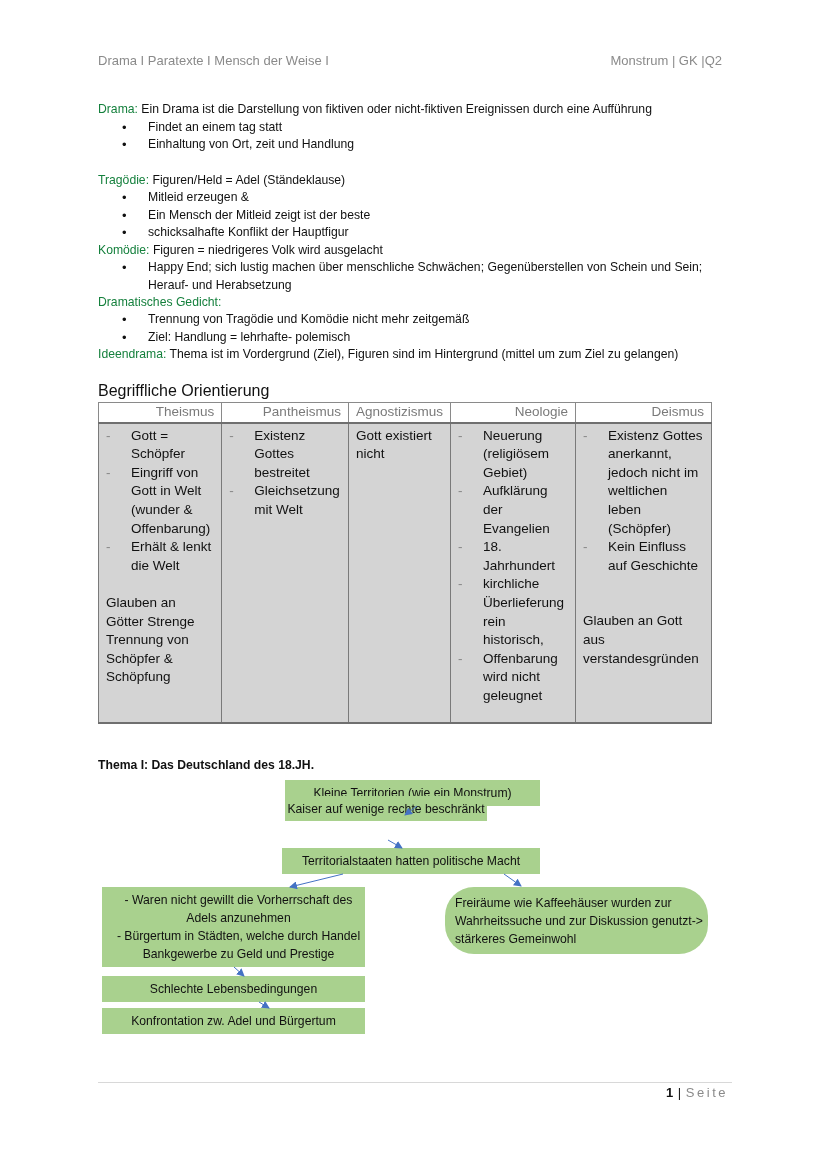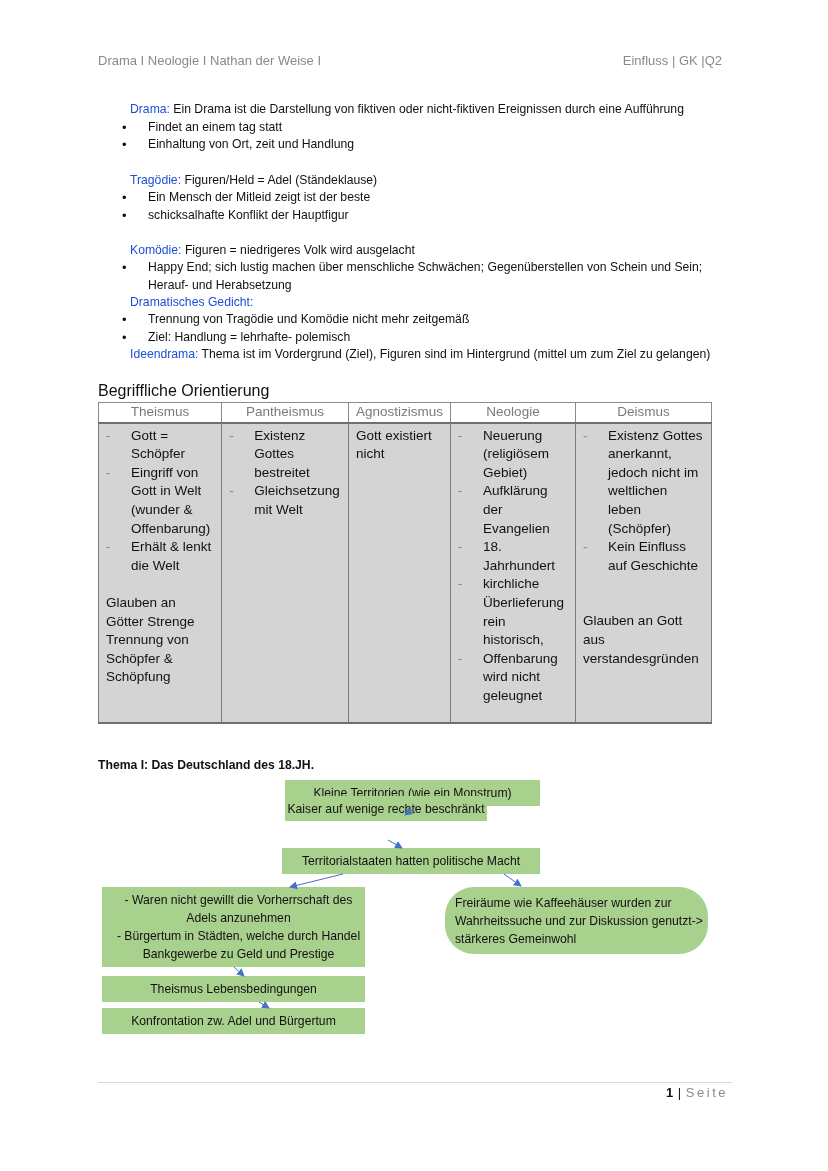--- a/index.html
+++ b/index.html
@@ -4,28 +4,28 @@
   <style>
     * { box-sizing: border-box; margin: 0; padding: 0; }
     html, body { width: 828px; height: 1171px; background: #ffffff; }
     body { position: relative; font-family: "Liberation Sans", sans-serif; color: #111; overflow: hidden; }
 
     .header { position: absolute; top: 53px; left: 98px; width: 626px; height: 20px; font-size: 13px; color: #8a8a8a; }
     .header .left { position: absolute; left: 0; top: 0; }
     .header .right { position: absolute; right: 2px; top: 0; }
 
     .section { position: absolute; left: 98px; width: 640px; font-size: 12.2px; line-height: 17.5px; }
-    .term { color: #1d4ed8; margin-left: 32px; }
+    .term { color: #15803d; }
     .bullets { list-style: none; padding-left: 0; }
     .bullets li { position: relative; padding-left: 50px; }
     .bullets li::before { content: "\2022"; position: absolute; left: 24px; top: 0; font-size: 13px; color: #111; }
 
     .table-title { position: absolute; left: 98px; top: 382px; font-size: 16px; color: #111; }
     table.orient { position: absolute; left: 98px; top: 402px; width: 614px; border-collapse: collapse; font-size: 13.5px; line-height: 18.6px; }
-    table.orient th { font-weight: normal; color: #7a7a7a; text-align: center; border: 1px solid #8a8a8a; padding: 0 7px; height: 20px; font-size: 13.5px; border-bottom: 2px solid #6f6f6f; }
+    table.orient th { font-weight: normal; color: #7a7a7a; text-align: right; border: 1px solid #8a8a8a; padding: 0 7px; height: 20px; font-size: 13.5px; border-bottom: 2px solid #6f6f6f; }
     table.orient td { background: #d4d4d4; border: 1px solid #7a7a7a; border-bottom: 2px solid #6f6f6f; vertical-align: top; padding: 3px 7px 8px 7px; height: 300px; color: #111; }
     .col1 { width: 124px; } .col2 { width: 127px; } .col3 { width: 100px; } .col4 { width: 126px; } .col5 { width: 137px; }
     .dash-list { list-style: none; }
     .dash-list li { position: relative; padding-left: 25px; }
     .dash-list li::before { content: "-"; position: absolute; left: 0; top: 0; color: #888; }
     .cell-note { margin-top: 18.6px; }
 
     .thema-title { position: absolute; left: 98px; top: 758px; font-size: 12.2px; font-weight: bold; }
 
     .box { position: absolute; background: #a9d18e; color: #111; font-size: 12.2px; line-height: 18px; display: flex; align-items: center; justify-content: center; text-align: right; }
@@ -43,35 +43,36 @@
     .footer-line { position: absolute; left: 98px; top: 1082px; width: 634px; height: 1px; background: #d8d8d8; }
     .footer { position: absolute; right: 100px; top: 1085px; font-size: 13px; letter-spacing: 0.5px; }
     .footer .num { font-weight: bold; color: #111; }
     .footer .sep { color: #111; }
     .footer .word { color: #8a8a8a; letter-spacing: 2.5px; }
   </style>
 </head>
 <body>
 
 <div class="header">
-  <span class="left">Drama I Neologie I Nathan der Weise I</span>
-  <span class="right">Einfluss | GK |Q2</span>
+  <span class="left">Drama I Paratexte I Mensch der Weise I</span>
+  <span class="right">Monstrum | GK |Q2</span>
 </div>
 
 <div class="section" style="top:101px;">
   <div><span class="term">Drama:</span><span> Ein Drama ist die Darstellung von fiktiven oder nicht-fiktiven Ereignissen durch eine Aufführung</span></div>
   <ul class="bullets">
     <li>Findet an einem tag statt</li>
     <li>Einhaltung von Ort, zeit und Handlung</li>
   </ul>
 </div>
 
 <div class="section" style="top:171.5px;">
   <div><span class="term">Tragödie:</span><span> Figuren/Held = Adel (Ständeklause)</span></div>
   <ul class="bullets">
+    <li>Mitleid erzeugen &amp;</li>
     <li>Ein Mensch der Mitleid zeigt ist der beste</li>
     <li>schicksalhafte Konflikt der Hauptfigur</li>
   </ul>
 </div>
 
 <div class="section" style="top:241.5px;">
   <div><span class="term">Komödie:</span><span> Figuren = niedrigeres Volk wird ausgelacht</span></div>
   <ul class="bullets" style="width:630px;">
     <li>Happy End; sich lustig machen über menschliche Schwächen; Gegenüberstellen von Schein und Sein; Herauf- und Herabsetzung</li>
   </ul>
@@ -145,21 +146,21 @@
 <div class="box" id="b1">Kleine Territorien (wie ein Monstrum)</div>
 <div class="box" id="b2">Kaiser auf wenige rechte beschränkt</div>
 <div class="box" id="b3">Territorialstaaten hatten politische Macht</div>
 <div class="box left-text" id="b4">
   <div>
     <div>- Waren nicht gewillt die Vorherrschaft des Adels anzunehmen</div>
     <div>- Bürgertum in Städten, welche durch Handel Bankgewerbe zu Geld und Prestige</div>
   </div>
 </div>
 <div class="box left-text" id="b5">Freiräume wie Kaffeehäuser wurden zur Wahrheitssuche und zur Diskussion genutzt-&gt; stärkeres Gemeinwohl</div>
-<div class="box" id="b6">Theismus Lebensbedingungen</div>
+<div class="box" id="b6">Schlechte Lebensbedingungen</div>
 <div class="box" id="b7">Konfrontation zw. Adel und Bürgertum</div>
 
 <svg class="arrows">
   <defs>
     <marker id="ah" markerWidth="8" markerHeight="8" refX="7" refY="4" orient="auto" markerUnits="userSpaceOnUse">
       <path d="M0,0 L8,4 L0,8 z" fill="#4472c4"></path>
     </marker>
   </defs>
   <line x1="417" y1="806" x2="405" y2="815" stroke="#4472c4" stroke-width="1" marker-end="url(#ah)"></line>
   <line x1="388" y1="840" x2="402" y2="848" stroke="#4472c4" stroke-width="1" marker-end="url(#ah)"></line>

